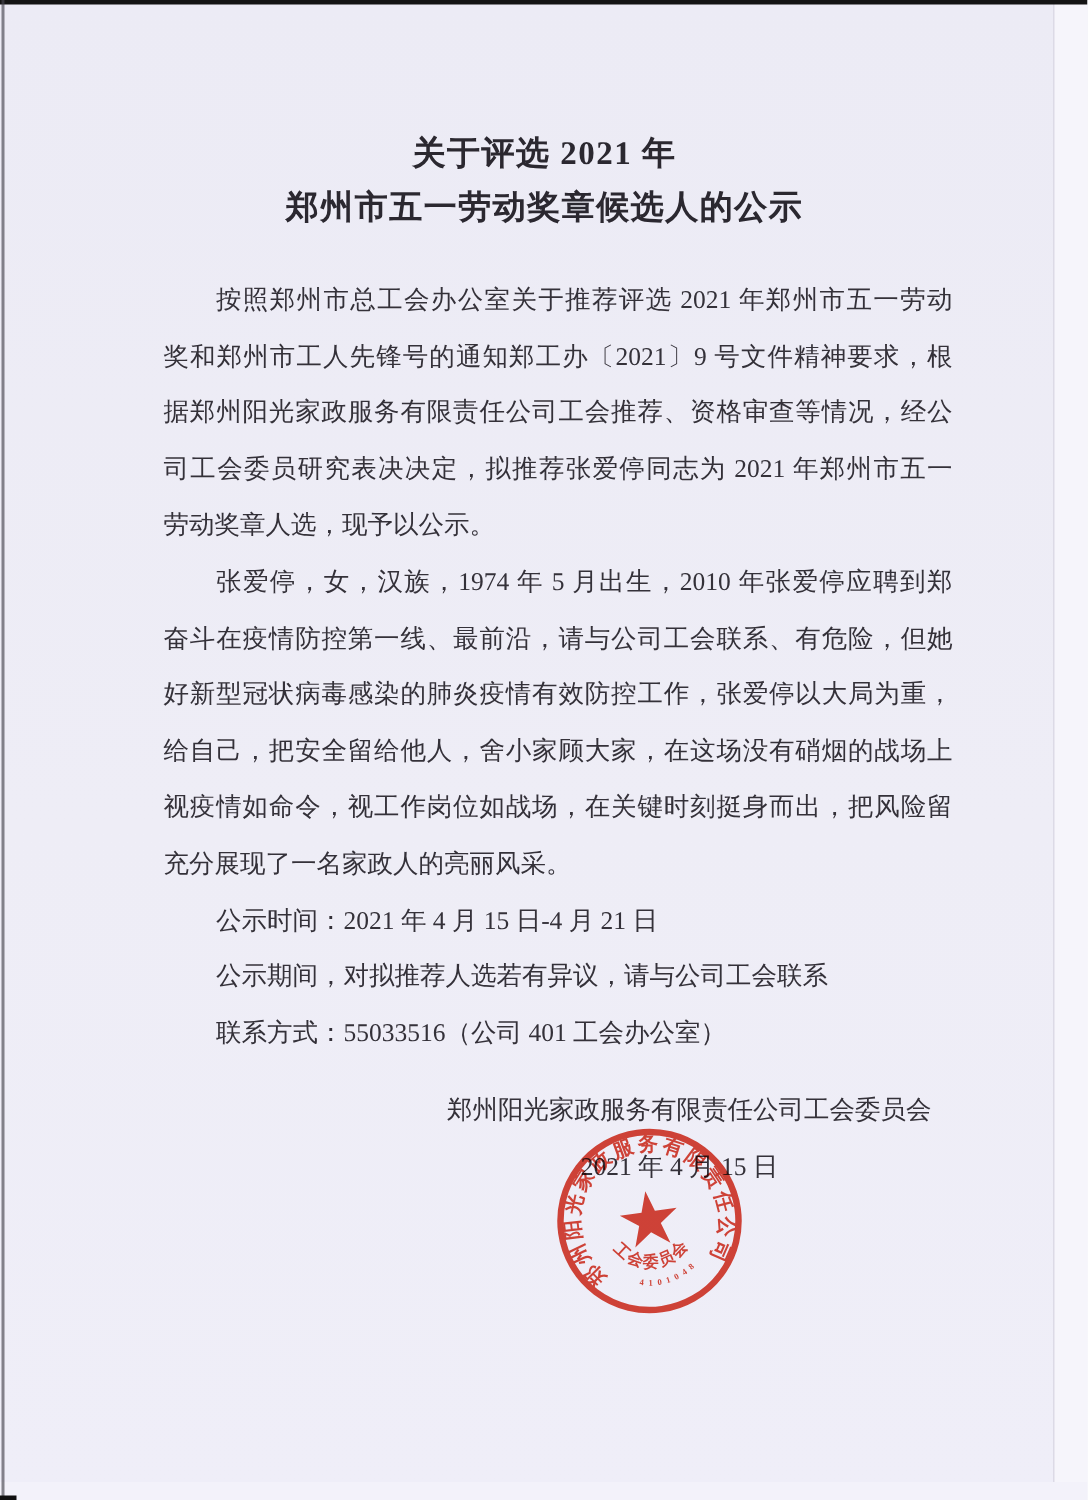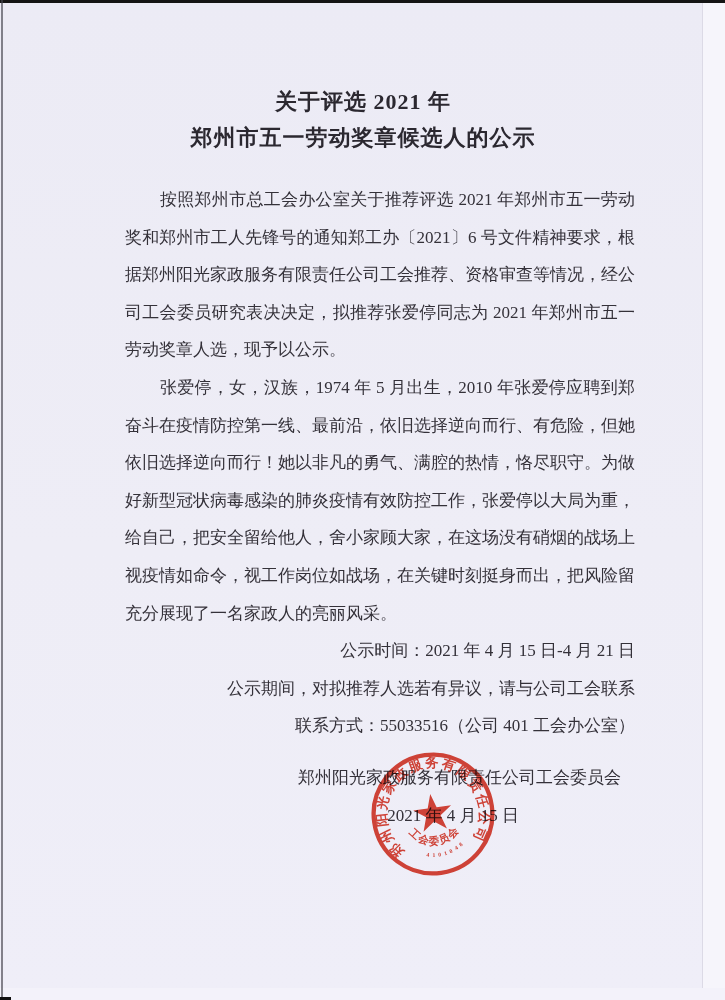--- a/index.html
+++ b/index.html
@@ -11,24 +11,24 @@
   }
   
   .edge-top{position:absolute;top:0;left:0;right:0;height:3px;background:#141414;z-index:9;}
   .edge-left{position:absolute;top:0;bottom:0;left:1px;width:2px;background:#47454f;opacity:.65;z-index:9;}
   .edge-right-strip{position:absolute;top:0;bottom:0;right:0;width:22px;background:#f6f5fb;border-left:1px solid #dcdae6;z-index:8;}
   .edge-bottom-strip{position:absolute;left:0;right:0;bottom:0;height:12px;background:#f3f2fa;z-index:8;}
   .corner-mark{position:absolute;left:0;bottom:0;width:11px;height:3px;background:#101010;z-index:10;}
 
   .content{position:absolute;left:109px;top:84px;width:526px;z-index:2;}
   .title{font-size:22px;font-weight:bold;color:#2b2830;text-align:center;line-height:36px;letter-spacing:1px;padding-right:18px;}
-  .body-lines{margin-top:25px;font-size:17px;margin-left:16px;}
+  .body-lines{margin-top:25px;font-size:17px;}
   .line{line-height:37.6px;min-height:37.6px;}
   .line.fill{text-align:justify;text-align-last:justify;}
-  .line.indent{text-indent:35px;text-align:right;}
+  .line.indent{text-indent:35px;}
   .signature{margin-top:14px;font-size:17px;line-height:37.6px;text-align:right;padding-right:14px;}
   .date-line{font-size:17px;line-height:37.6px;text-align:center;padding-left:162px;}
 
   .seal{
     position:absolute;left:366px;top:747px;width:134px;height:134px;
     color:#d93222;transform:rotate(-8deg);
     mix-blend-mode:multiply;opacity:.9;z-index:5;
   }
   .seal text{fill:currentColor;font-family:"Liberation Serif","DejaVu Serif",serif;font-weight:bold;}
 </style>
@@ -40,27 +40,26 @@
 <div class="edge-right-strip"></div>
 <div class="edge-bottom-strip"></div>
 <div class="corner-mark"></div>
 
 <div class="content">
   <div class="title">关于评选 2021 年</div>
   <div class="title">郑州市五一劳动奖章候选人的公示</div>
 
   <div class="body-lines">
       <div class="line fill indent">按照郑州市总工会办公室关于推荐评选 2021 年郑州市五一劳动</div>
-      <div class="line fill">奖和郑州市工人先锋号的通知郑工办〔2021〕6 号文件精神要求，根</div>
+      <div class="line fill">奖和郑州市工人先锋号的通知郑工办〔2021〕9 号文件精神要求，根</div>
       <div class="line fill">据郑州阳光家政服务有限责任公司工会推荐、资格审查等情况，经公</div>
       <div class="line fill">司工会委员研究表决决定，拟推荐张爱停同志为 2021 年郑州市五一</div>
       <div class="line">劳动奖章人选，现予以公示。</div>
       <div class="line fill indent">张爱停，女，汉族，1974 年 5 月出生，2010 年张爱停应聘到郑</div>
-      <div class="line fill">奋斗在疫情防控第一线、最前沿，依旧选择逆向而行、有危险，但她</div>
-      <div class="line fill">依旧选择逆向而行！她以非凡的勇气、满腔的热情，恪尽职守。为做</div>
+      <div class="line fill">奋斗在疫情防控第一线、最前沿，请与公司工会联系、有危险，但她</div>
       <div class="line fill">好新型冠状病毒感染的肺炎疫情有效防控工作，张爱停以大局为重，</div>
       <div class="line fill">给自己，把安全留给他人，舍小家顾大家，在这场没有硝烟的战场上</div>
       <div class="line fill">视疫情如命令，视工作岗位如战场，在关键时刻挺身而出，把风险留</div>
       <div class="line">充分展现了一名家政人的亮丽风采。</div>
       <div class="line indent">公示时间：2021 年 4 月 15 日-4 月 21 日</div>
       <div class="line indent">公示期间，对拟推荐人选若有异议，请与公司工会联系</div>
       <div class="line indent">联系方式：55033516（公司 401 工会办公室）</div>
     </div>
 
   <div class="signature">郑州阳光家政服务有限责任公司工会委员会</div>

